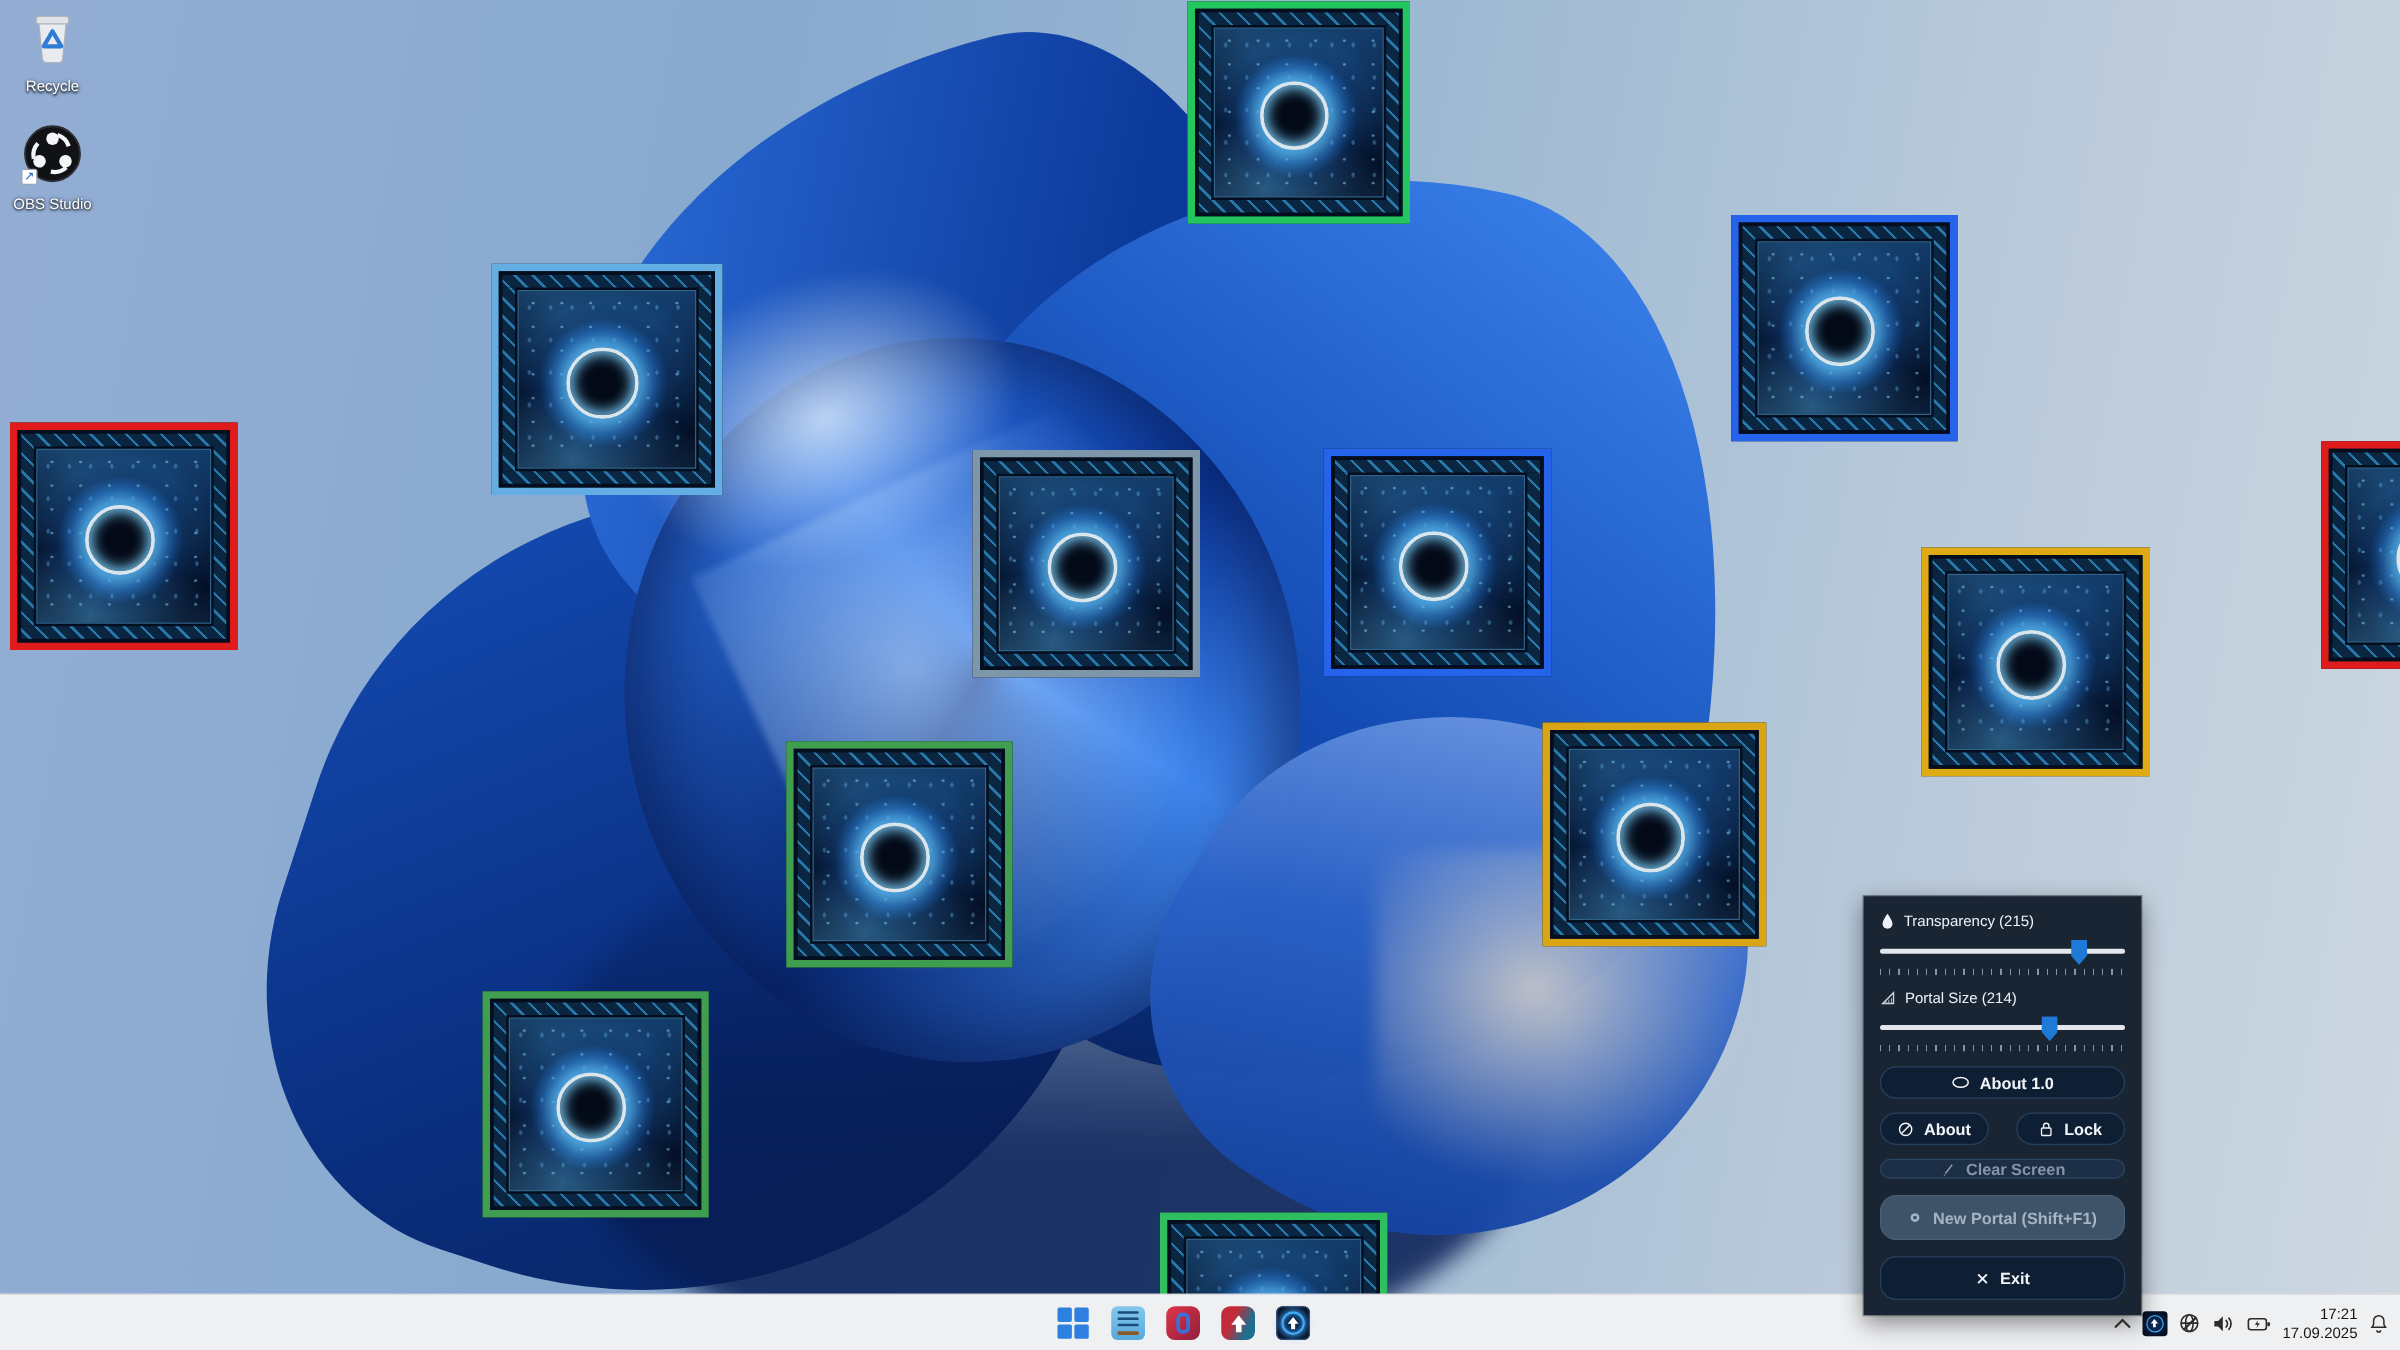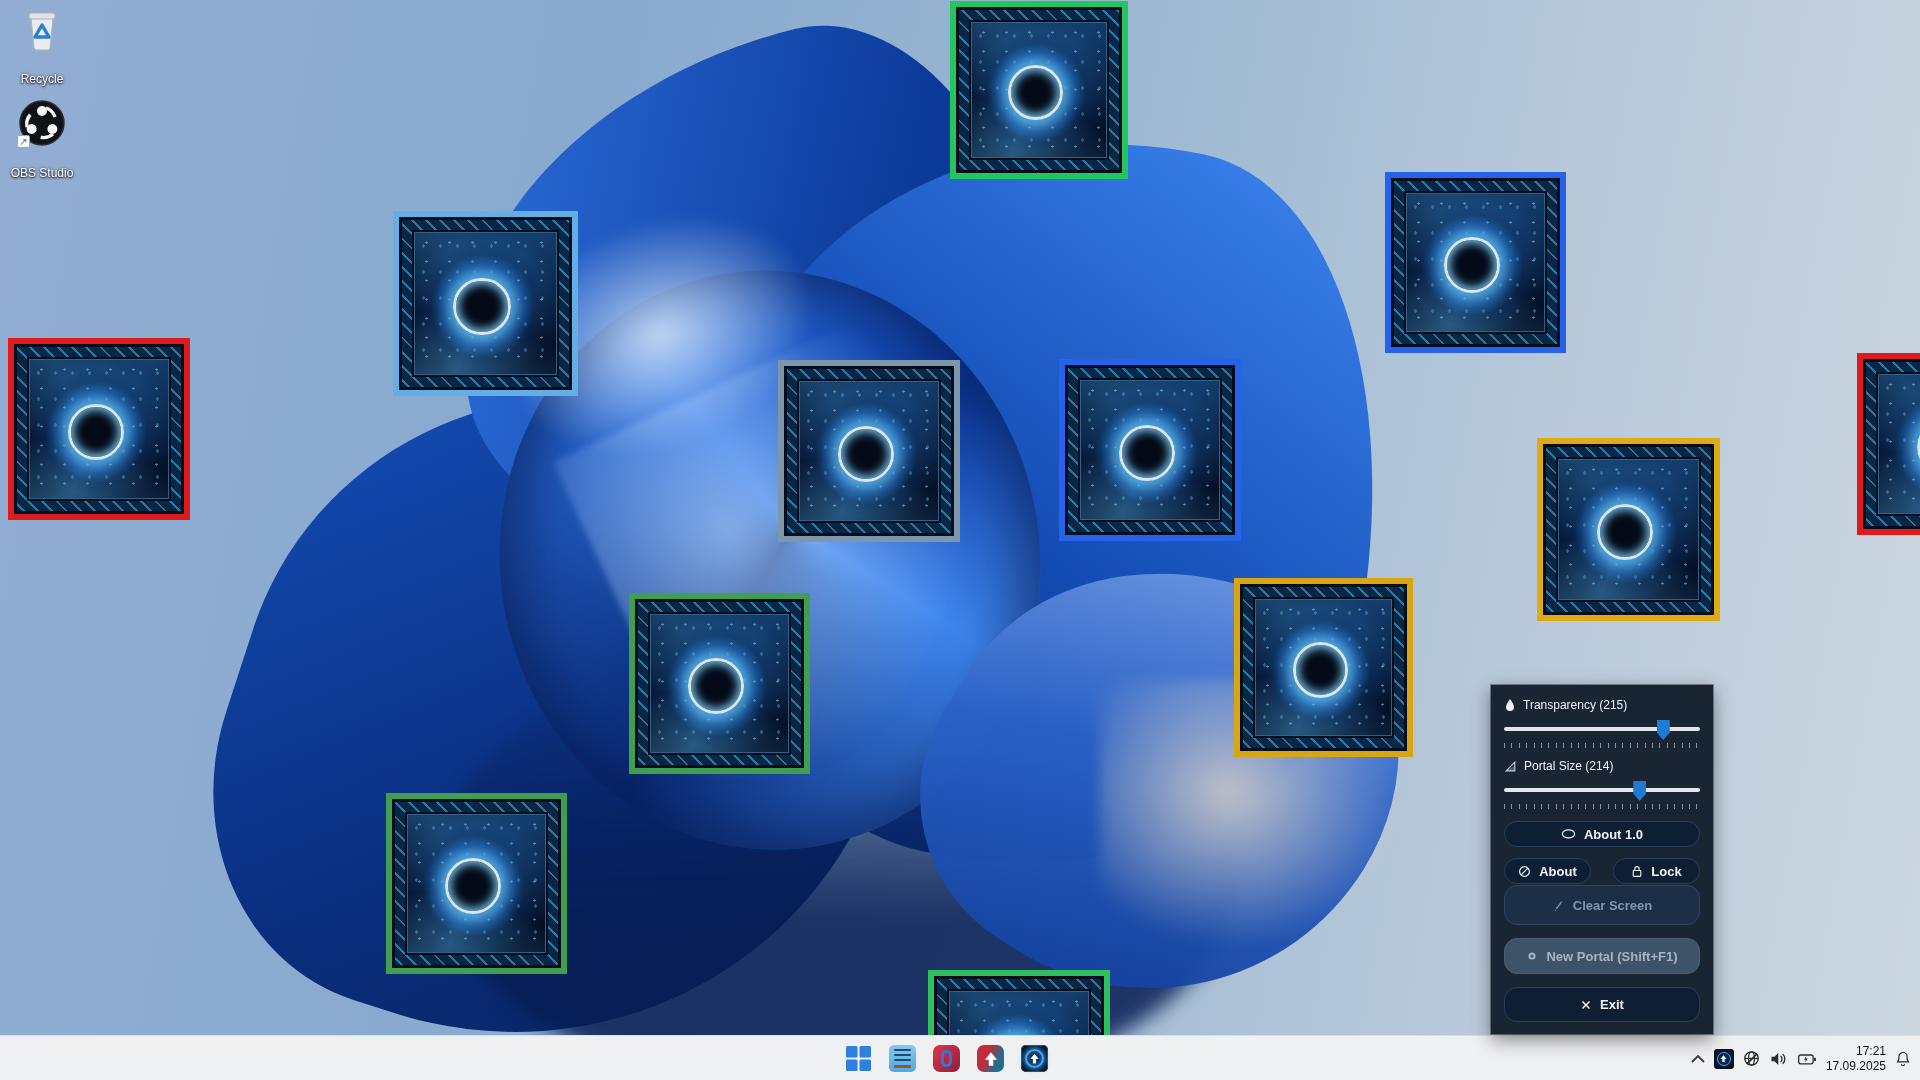--- a/index.html
+++ b/index.html
@@ -28,21 +28,21 @@
   .b6 { left:240px; top:620px; width:800px; height:460px; filter:blur(10px); opacity:.85;
         background:linear-gradient(180deg, rgba(6,22,70,0), #071d54 60%); border-radius:50%; }
   .b7 { left:300px; top:200px; width:320px; height:230px; transform:rotate(-20deg); filter:blur(4px);
         background:radial-gradient(ellipse, rgba(214,232,252,.85), rgba(214,232,252,0) 70%); }
   .b8 { left:900px; top:660px; width:320px; height:280px; filter:blur(7px);
         background:radial-gradient(ellipse at 40% 40%, rgba(228,218,202,.8), rgba(228,218,202,0) 65%); }
   .b9 { left:430px; top:330px; width:430px; height:460px; transform:rotate(-25deg); opacity:.9;
         background:radial-gradient(ellipse at 30% 30%, rgba(170,205,250,.8), rgba(170,205,250,0) 55%); filter:blur(3px); }
 
   
-  .dicon { position:absolute; width:84px; display:flex; flex-direction:column; align-items:center; gap:20px; }
+  .dicon { position:absolute; width:84px; display:flex; flex-direction:column; align-items:center; gap:10px; }
   .dicon .lbl { color:#fff; font-size:12px; text-shadow:0 1px 2px rgba(0,0,0,.9), 0 0 3px rgba(0,0,0,.6); white-space:nowrap; }
   .icon-recycle { left:0px; top:8px; }
   .icon-obs { left:0px; top:100px; }
   .obs-wrap { position:relative; width:46px; height:46px; }
   .shortcut { position:absolute; left:-2px; bottom:-2px; width:13px; height:13px; background:#fff;
               border:1px solid #98a6b4; border-radius:2px; font-size:10px; line-height:11px; text-align:center; color:#1e62c8; }
 
   
   #portal-layer { position:absolute; inset:0; z-index:2; }
   .portal { position:absolute; border:6px solid #22c55e; background:#04101f; }
@@ -59,40 +59,40 @@
        conic-gradient(from 40deg at 48% 52%, rgba(45,135,225,.40), rgba(6,16,42,.18) 22%, rgba(95,195,255,.42) 45%, rgba(9,26,62,.22) 62%, rgba(65,165,245,.38) 80%, rgba(45,135,225,.40)),
        radial-gradient(circle at 48% 52%, #0a2858 0%, #061228 75%);
      background-size:auto, 23px 19px, 17px 26px, auto, auto, auto; }
   .p-ring { position:absolute; width:33%; height:33%; left:31.5%; top:35%; border-radius:50%;
      border:3px solid #e9f8ff;
      background:radial-gradient(circle, #030917 55%, #0a1f3e 78%, rgba(10,31,62,0) 85%);
      box-shadow: 0 0 14px 4px rgba(95,195,255,.95), 0 0 36px 12px rgba(40,140,240,.55),
                  inset 0 0 10px 3px rgba(130,215,255,.9); }
 
   
-  #panel { position:absolute; left:1491px; top:685px; width:222px; z-index:20;
+  #panel { position:absolute; left:1491px; top:717px; width:222px; z-index:20;
      background:#1a2534; box-shadow:0 0 0 1px rgba(0,0,0,.35), 0 6px 18px rgba(0,0,0,.45);
      padding:12px 13px 12px 13px; color:#e9eef4; }
   .p-label { display:flex; align-items:center; gap:7px; font-size:12px; height:16px; color:#eef2f7; }
   .p-label svg { flex:0 0 auto; }
   .slider { position:relative; height:18px; margin-top:8px; }
   .track { position:absolute; left:0; right:0; top:6px; height:4px; background:#e3e7ec; border-radius:2px; }
   .thumb { position:absolute; top:-1px; width:13px; height:20px; margin-left:-6px; background:#1e7ad4;
      clip-path:polygon(0 0,100% 0,100% 62%,50% 100%,0 62%); }
   .ticks { height:5px; margin-top:4px;
      background:repeating-linear-gradient(to right, #8494a6 0 1px, transparent 1px 7.4px); }
   .mt10 { margin-top:10px; }
   .btn { display:flex; align-items:center; justify-content:center; gap:8px; width:100%;
      background:#0e1e33; border:1px solid #26415d; border-radius:13px; color:#f2f5f8;
      font-weight:bold; font-size:13px; font-family:"Liberation Sans",sans-serif; cursor:pointer; }
   .btn svg { flex:0 0 auto; }
   .btn-about { margin-top:12px; height:26px; }
   .btn-row { display:flex; gap:22px; margin-top:11px; }
   .btn-half { height:26px; }
-  .btn-clear { margin-top:1px; height:40px; background:#1c2f47; border-color:#2c4560; color:#8495a8; }
+  .btn-clear { margin-top:11px; height:16px; background:#1c2f47; border-color:#2c4560; color:#8495a8; }
   .btn-new { margin-top:13px; height:36px; background:#3e5368; border-color:#4a5f74; color:#a7b4c4; }
   .btn-exit { margin-top:13px; height:35px; }
 
   
   #taskbar { position:absolute; left:0; top:1035px; width:1920px; height:45px; z-index:10;
      background:#eff0f2; border-top:1px solid #dcdde0; display:flex; align-items:center; }
   .tb-center { position:absolute; left:845px; top:0; height:45px; display:flex; align-items:center; gap:17px; }
   .tb-app { width:27px; height:27px; border-radius:6px; position:relative; cursor:pointer; }
   .app-start { background:transparent; }
   .app-notepad { background:linear-gradient(180deg,#86c8ee,#54a8dc); border-radius:5px; padding:4px 5px; }

